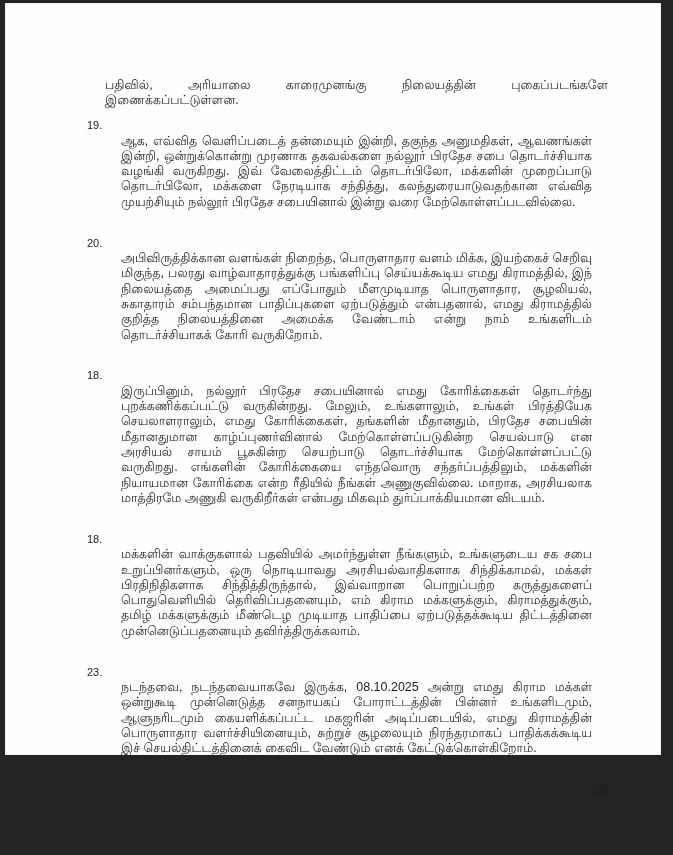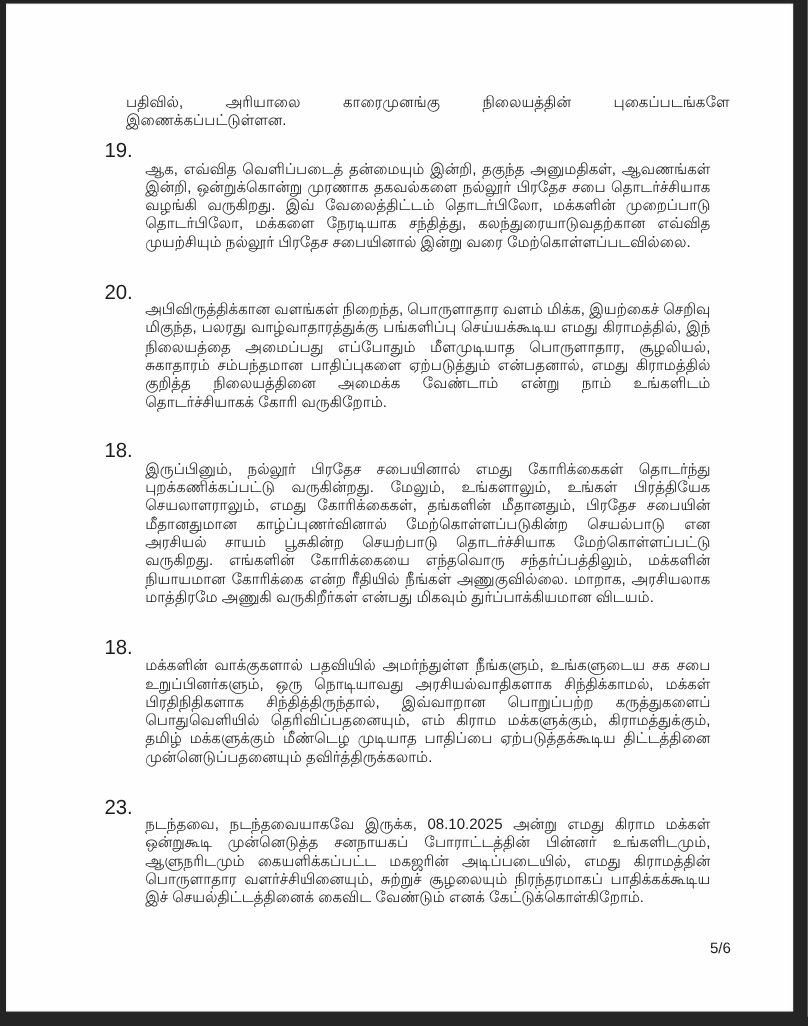--- a/index.html
+++ b/index.html
@@ -16,21 +16,21 @@
     overflow:hidden;
   }
   .scan-canvas{
     position:relative;
     width:673px; height:855px;
     background:var(--frame);
   }
   .paper{
     position:absolute;
     left:5px; top:3px;
-    width:656px; height:840px;
+    width:656px; height:752px;
     background:var(--paper);
     box-shadow:inset 0 0 2px rgba(0,0,0,.15);
   }
   .content{
     position:absolute;
     left:82px; top:75px;
     width:521px;
     color:var(--ink);
     font-size:12.5px;
     line-height:15.3px;
@@ -39,21 +39,21 @@
     margin:0 0 9px 18px;
     text-align:justify;
   }
   .list-item{
     display:grid;
     grid-template-columns:18px 1fr;
     margin:0 0 9px 0;
   }
   .item-number{
     text-align:left;
-    font-size:17px;
+    font-size:11px;
     padding-top:0.5px;
   }
   .item-text{
     margin:16px;
     text-align:justify;
   }
   .page-number{
     position:absolute;
     top:780px;
     right:52px;

